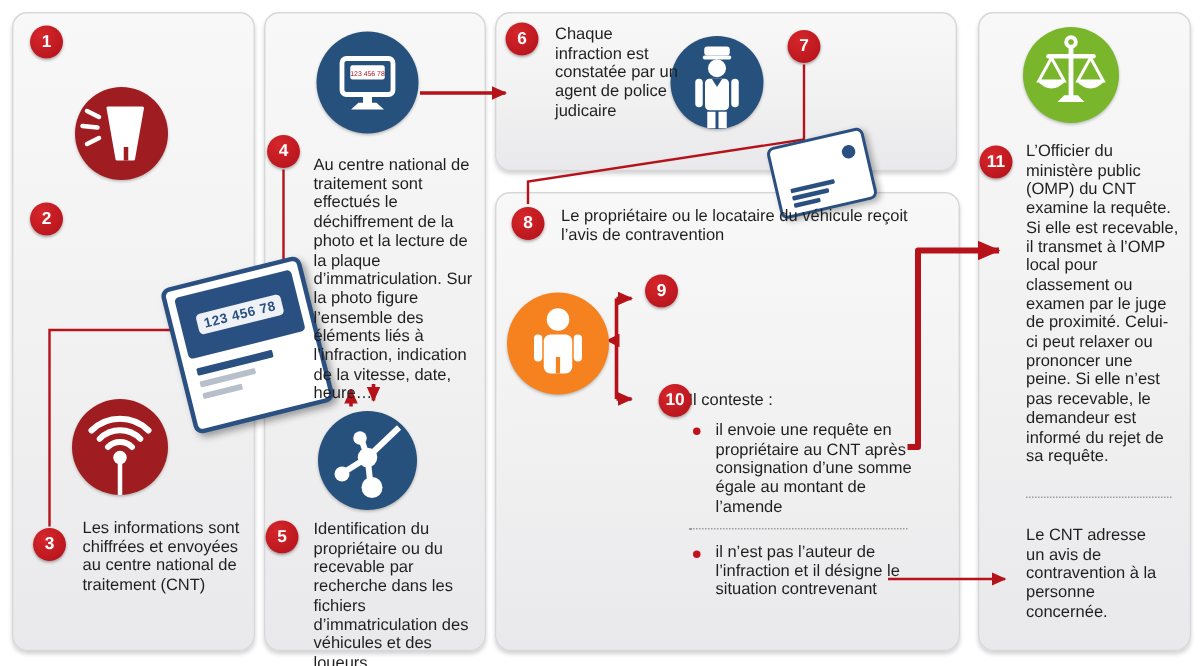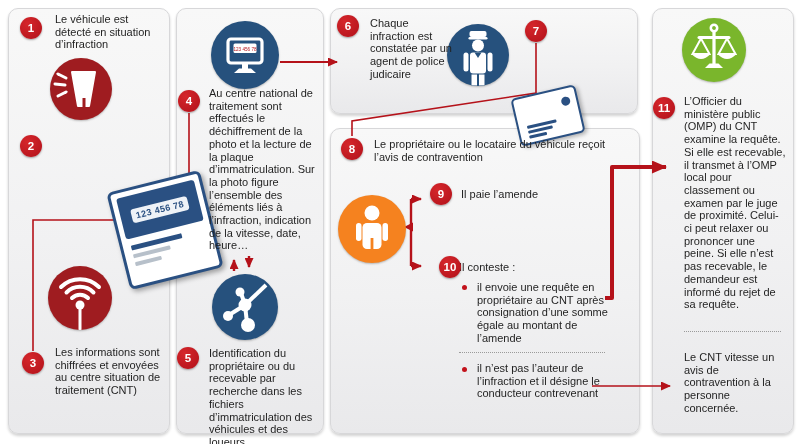--- a/index.html
+++ b/index.html
@@ -173,36 +173,34 @@
   <div class="badge" style="left:22px;top:352px">3</div>
   <div class="badge" style="left:178px;top:90px">4</div>
   <div class="badge" style="left:177px;top:347px">5</div>
   <div class="badge" style="left:337px;top:15px">6</div>
   <div class="badge" style="left:525px;top:20px">7</div>
   <div class="badge" style="left:341px;top:138px">8</div>
   <div class="badge" style="left:430px;top:183px">9</div>
   <div class="badge" style="left:439px;top:256px">10</div>
   <div class="badge" style="left:653px;top:97px">11</div>
 
-  <div class="txt" style="left:55px;top:13px;width:110px">Le véhicule est détecté en situation d’infraction</div>
-  <div class="txt" style="left:55px;top:346px;width:112px">Les informations sont chiffrées et envoyées au centre situation de traitement (CNT)</div>
-  <div class="txt" style="left:209px;top:87px;width:107px">Au centre national de traitement sont effectués le déchiffrement de la photo et la lecture de la plaque d’immatriculation. Sur la photo figure l’ensemble des éléments liés à l’infraction, indication de la vitesse, date, heure…</div>
+  <div class="txt" style="left:55px;top:346px;width:112px">Les informations sont chiffrées et envoyées au centre national de traitement (CNT)</div>
+  <div class="txt" style="left:209px;top:104px;width:107px">Au centre national de traitement sont effectués le déchiffrement de la photo et la lecture de la plaque d’immatriculation. Sur la photo figure l’ensemble des éléments liés à l’infraction, indication de la vitesse, date, heure…</div>
   <div class="txt" style="left:209px;top:347px;width:116px">Identification du propriétaire ou du recevable par recherche dans les fichiers d’immatriculation des véhicules et des loueurs</div>
   <div class="txt" style="left:370px;top:17px;width:82px">Chaque infraction est constatée par un agent de police judicaire</div>
   <div class="txt" style="left:374px;top:138px;width:240px">Le propriétaire ou le locataire du véhicule reçoit l’avis de contravention</div>
-  <div class="txt" style="left:461px;top:188px;width:120px">Il paie l’amende</div>
   <div class="txt" style="left:459px;top:261px;width:100px">Il conteste :</div>
 
   <span class="bullet-dot" style="left:462px;top:285px"></span>
   <div class="txt" style="left:477px;top:281px;width:136px">il envoie une requête en propriétaire au CNT après consignation d’une somme égale au montant de l’amende</div>
 
   <div class="dotted" style="left:459px;top:352px;width:146px"></div>
 
   <span class="bullet-dot" style="left:462px;top:367px"></span>
-  <div class="txt" style="left:477px;top:362px;width:140px">il n’est pas l’auteur de l’infraction et il désigne le conducteur contrevenant</div>
+  <div class="txt" style="left:477px;top:362px;width:140px">il n’est pas l’auteur de l’infraction et il désigne le situation contrevenant</div>
 
   <div class="txt" style="left:684px;top:95px;width:102px">L’Officier du ministère public (OMP) du CNT examine la requête. Si elle est recevable, il transmet à l’OMP local pour classement ou examen par le juge de proximité. Celui-ci peut relaxer ou prononcer une peine. Si elle n’est pas recevable, le demandeur est informé du rejet de sa requête.</div>
 
   <div class="dotted" style="left:684px;top:331px;width:97px"></div>
 
-  <div class="txt" style="left:684px;top:351px;width:92px">Le CNT vitesse un avis de contravention à la personne concernée.</div>
+  <div class="txt" style="left:684px;top:351px;width:92px">Le CNT adresse un avis de contravention à la personne concernée.</div>
 
 </div>
 
 </body></html>

